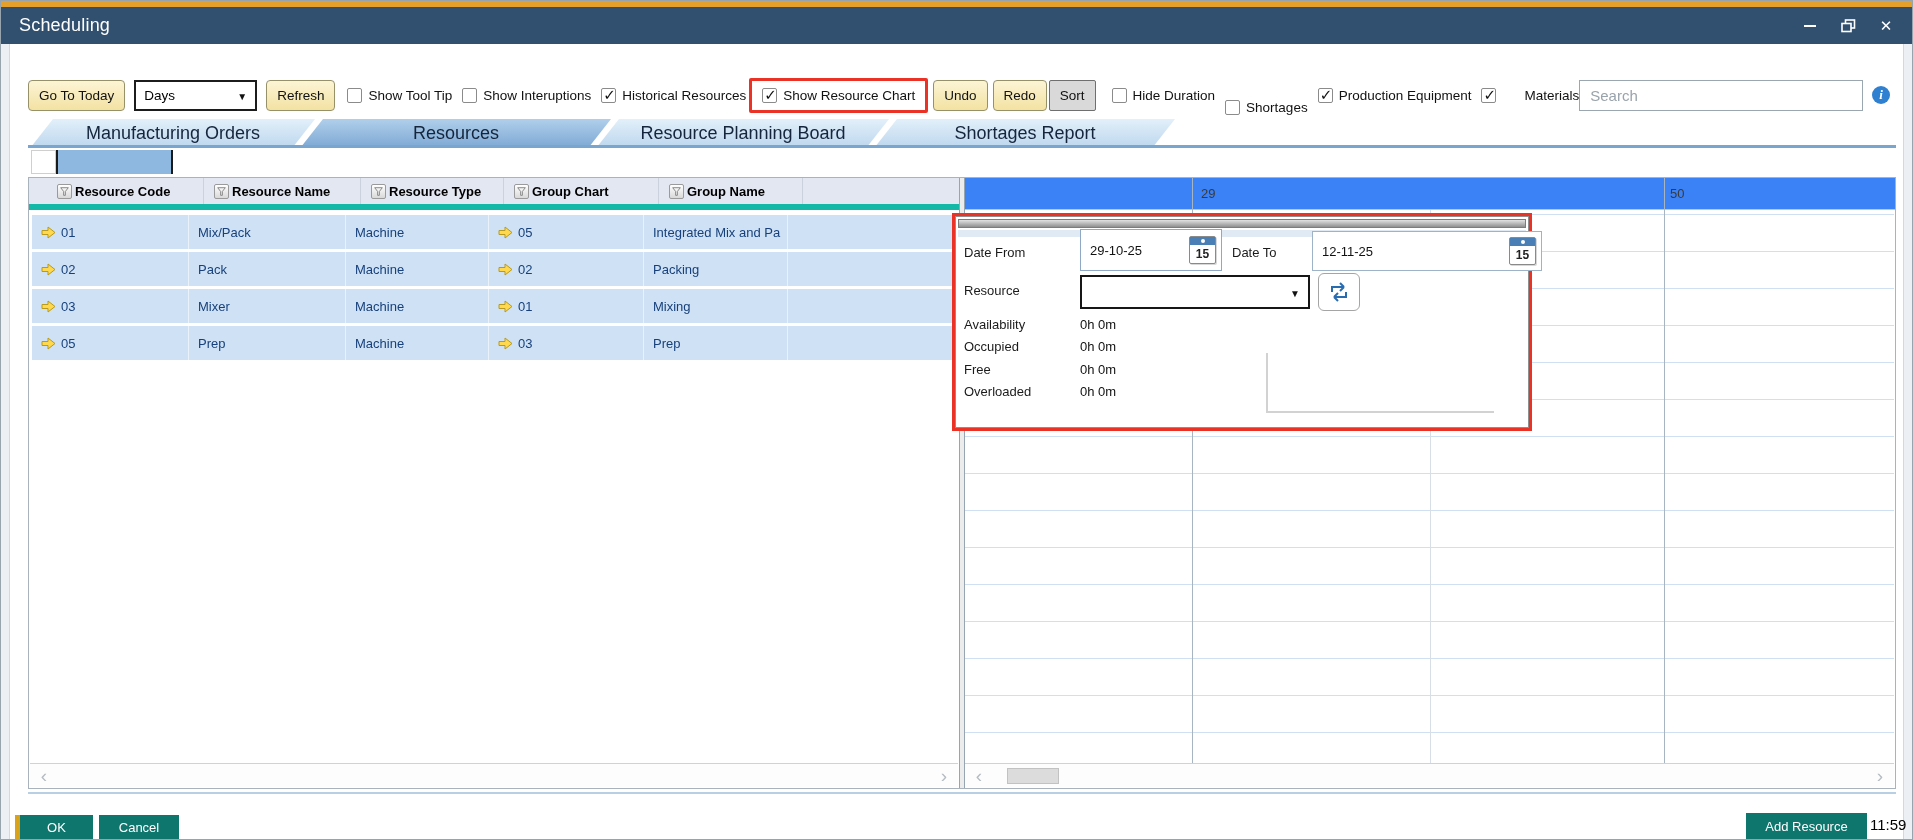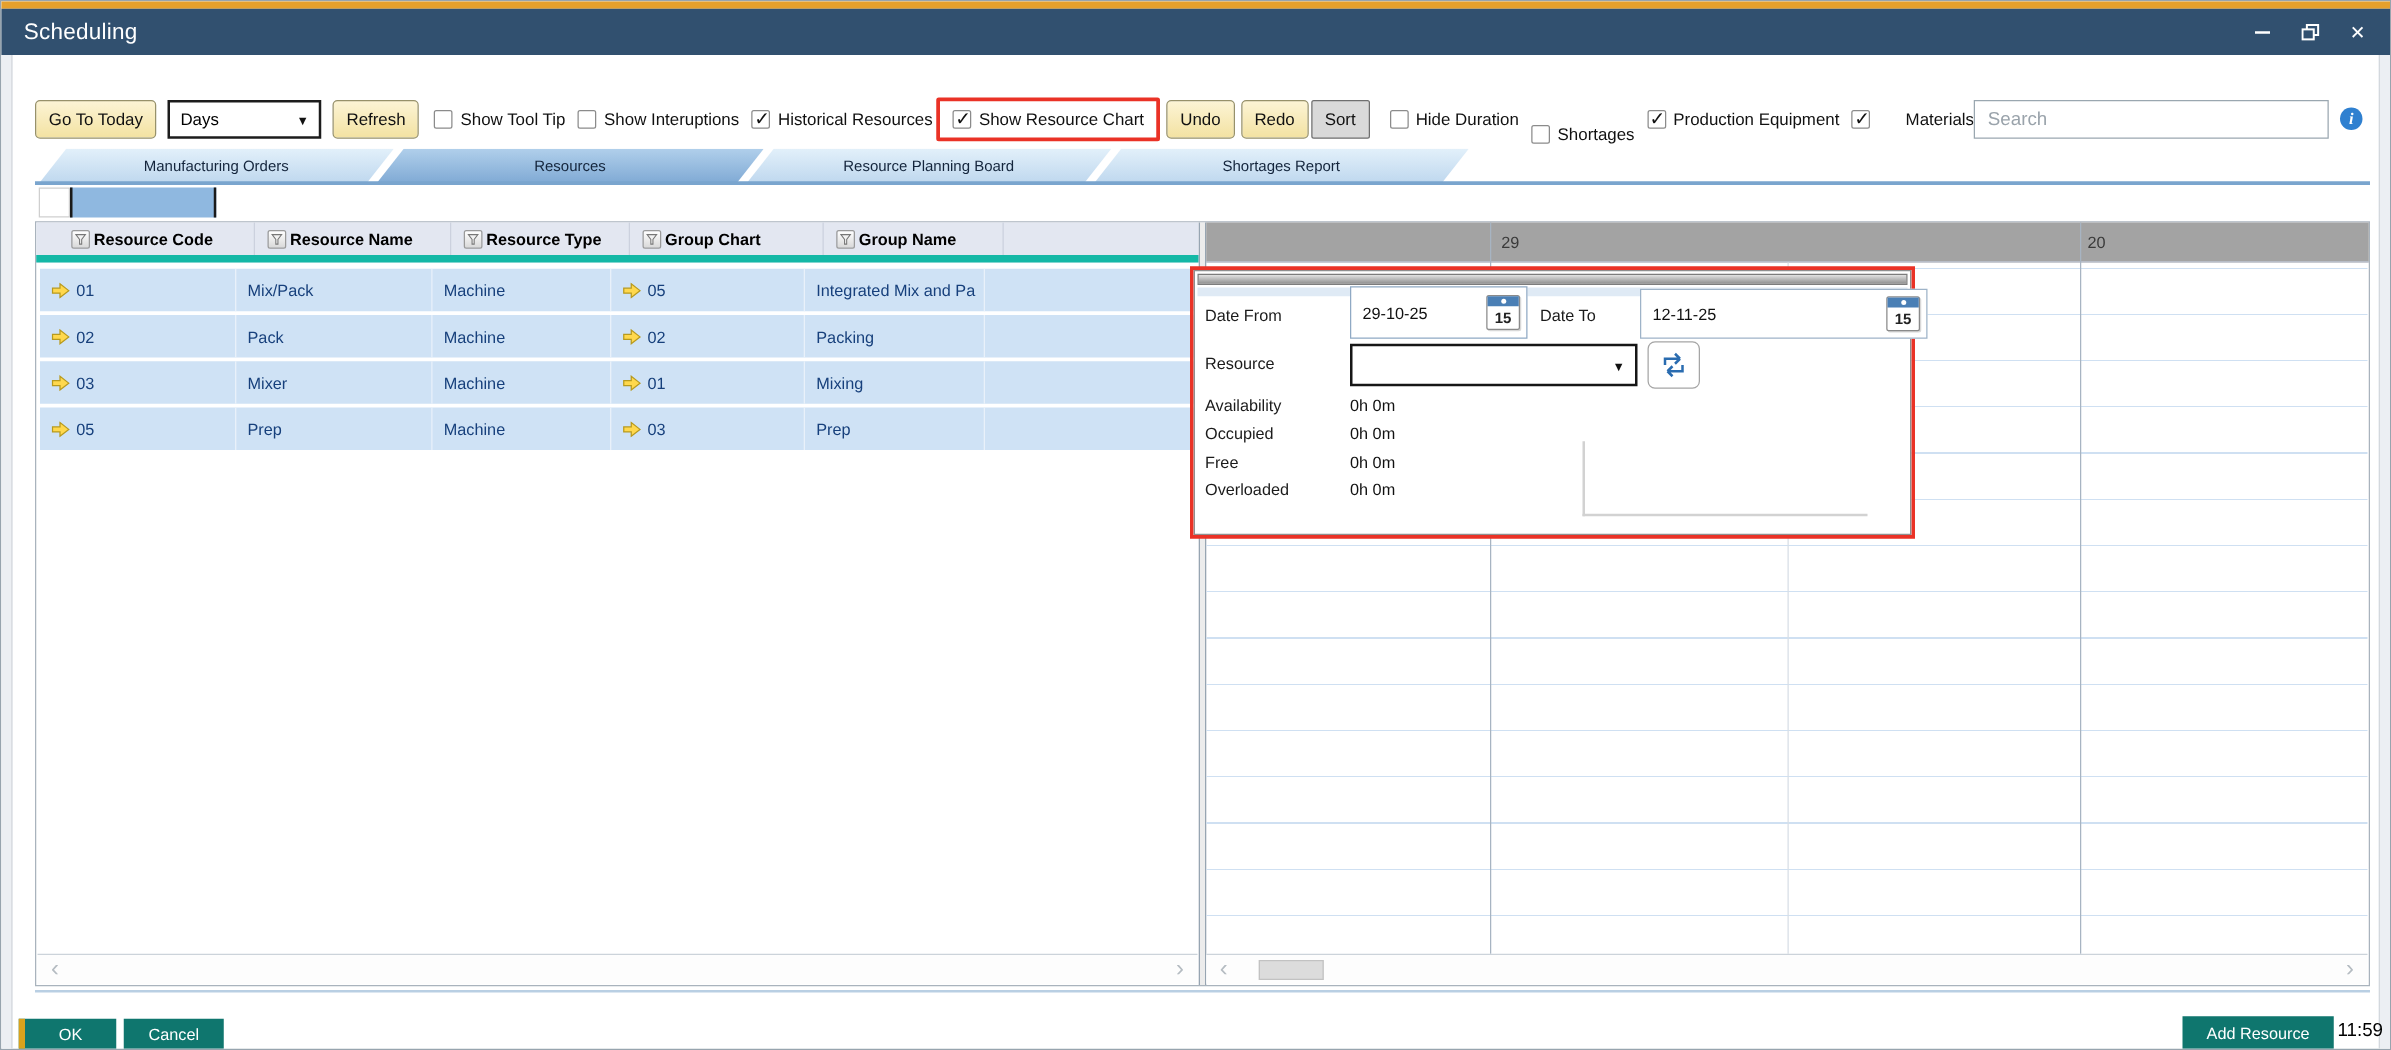--- a/index.html
+++ b/index.html
@@ -31,21 +31,21 @@
   .chk { display:flex; align-items:center; gap:6px; font-size:13.5px; color:#111; cursor:pointer; white-space:nowrap; }
   .cb { width:15px; height:15px; background:#fff; border:1px solid #8b8b8b; border-radius:2px; position:relative; flex:0 0 auto; }
   .cb.checked::after { content:"\2713"; position:absolute; left:1px; top:-3px; font-size:15px; font-weight:bold; color:#111; }
   .redwrap { border:3px solid #ea3226; border-radius:2px; padding:7px 10px; margin:0 5px 0 3px; display:flex; align-items:center; }
   .search { margin-left:auto; width:368px; height:31px; border:1px solid #9aa7b0; font-size:15px; color:#444; padding:0 10px; outline:none; }
   .search::placeholder { color:#9aa3ab; }
   .info { width:18px; height:18px; border-radius:50%; background:#2f80d0; margin-left:9px; display:flex; align-items:center; justify-content:center; flex:0 0 auto; cursor:pointer; }
   .info::after { content:"i"; color:#fff; font-size:13px; font-weight:bold; font-family:"Liberation Serif",serif; font-style:italic; }
 
   
-  .tab { position:absolute; top:118px; height:28px; clip-path:polygon(22px 0,100% 0,calc(100% - 22px) 100%,0 100%); background:linear-gradient(#e2f0fa,#bed7ee); display:flex; align-items:center; justify-content:center; font-size:12px; color:#14253c; cursor:pointer; filter:drop-shadow(0 0 1px #7b9cc0); }
+  .tab { position:absolute; top:118px; height:28px; clip-path:polygon(22px 0,100% 0,calc(100% - 22px) 100%,0 100%); background:linear-gradient(#e2f0fa,#bed7ee); display:flex; align-items:center; justify-content:center; font-size:18px; color:#14253c; cursor:pointer; filter:drop-shadow(0 0 1px #7b9cc0); }
   .tab.active { background:linear-gradient(#b0cfeb,#7fa9d4); z-index:3; }
   .tab-underline { position:absolute; left:27px; top:144px; width:1868px; height:3px; background:#7aa5ce; z-index:4; }
 
   
   .mini-white { position:absolute; left:30px; top:149px; width:25px; height:24px; background:#fff; border:1px solid #cfcfcf; }
   .mini-blue { position:absolute; left:55px; top:149px; width:117px; height:24px; background:#8fb8e0; border-left:2px solid #1a1a1a; border-right:2px solid #1a1a1a; cursor:pointer; }
 
   
   .content { position:absolute; left:27px; top:176px; width:1868px; height:612px; border:1px solid #a9b3bd; background:#fff; }
   .underline2 { position:absolute; left:27px; top:791px; width:1868px; height:2px; background:#b9cfe3; }
@@ -64,21 +64,21 @@
   .sc-l { left:1px; width:928px; }
   .sc-r { left:937px; width:929px; }
   .chev { position:absolute; top:0; height:24px; width:20px; display:flex; align-items:center; justify-content:center; color:#b5bcc2; font-size:19px; cursor:pointer; }
   .chev.left { left:4px; } .chev.left::after { content:"\2039"; }
   .chev.right { right:4px; } .chev.right::after { content:"\203A"; }
   .thumb { position:absolute; left:42px; top:4px; width:52px; height:16px; background:#dcdcdc; border:1px solid #c2c2c2; cursor:pointer; }
 
   .splitter { position:absolute; left:930px; top:0; width:6px; height:610px; background:#ececec; border-left:1px solid #97a5b2; border-right:1px solid #97a5b2; cursor:col-resize; }
 
   .rpane { position:absolute; left:936px; top:0; width:930px; height:610px; }
-  .rhead { position:absolute; left:0; top:0; right:0; height:32px; background:#a3a3a3; border-bottom:1px solid #bfc6d4;text-align:center; }
+  .rhead { position:absolute; left:0; top:0; right:0; height:32px; background:#3b82f6; border-bottom:1px solid #bfc6d4;text-align:center; }
   .daylab { position:absolute; top:8px; font-size:13px; color:#3a3a3a; }
   .vline { position:absolute; width:1px; background:#a7b4c2; top:0; height:586px; }
   .vline.sub { background:#d8dee6; top:32px; height:554px; }
   .hlines { position:absolute; left:0; right:1px; top:36px; height:550px; background:repeating-linear-gradient(to bottom,#cfe0f2 0 1px,transparent 1px 37px); }
 
   
   .redbox { position:absolute; left:951px; top:212px; width:580px; height:218px; border:3px solid #ea3226; z-index:6; }
   .panel { position:absolute; inset:0; background:#fff; border:1px solid #8f8f8f; }
   .grip { position:absolute; left:2px; top:2px; right:2px; height:9px; background:linear-gradient(#e2e2e2,#8f8f8f); border:1px solid #7c7c7c; cursor:move; }
   .subband { position:absolute; left:2px; top:13px; right:2px; height:7px; background:#dfeaf5; }
@@ -360,21 +360,21 @@
         <span class="chev left"></span>
         <span class="chev right"></span>
       </div>
     </div>
 
     <div class="splitter"></div>
 
     <div class="rpane">
       <div class="rhead">
         <span class="daylab" style="left:236px;">29</span>
-        <span class="daylab" style="left:705px;">20</span>
+        <span class="daylab" style="left:705px;">50</span>
       </div>
       <div class="hlines"></div>
       <div class="vline" style="left:227px;"></div>
       <div class="vline sub" style="left:465px;"></div>
       <div class="vline" style="left:699px;"></div>
 
       <div class="scrollbar sc-r" style="left:0; width:929px;">
         <span class="chev left"></span>
         <div class="thumb"></div>
         <span class="chev right"></span>

